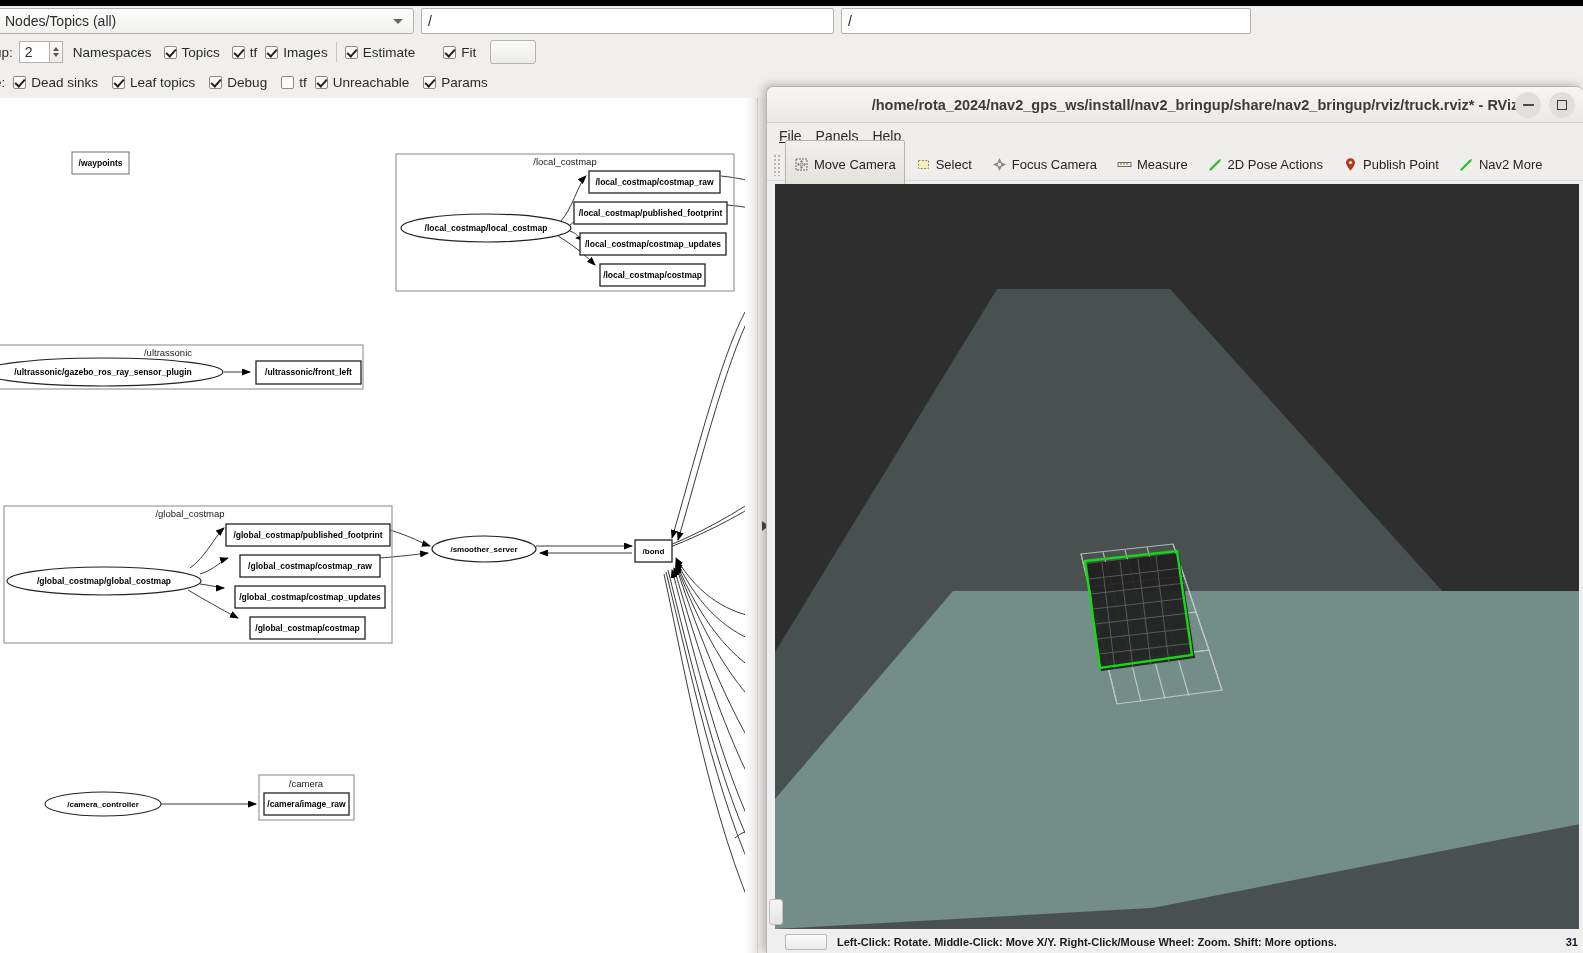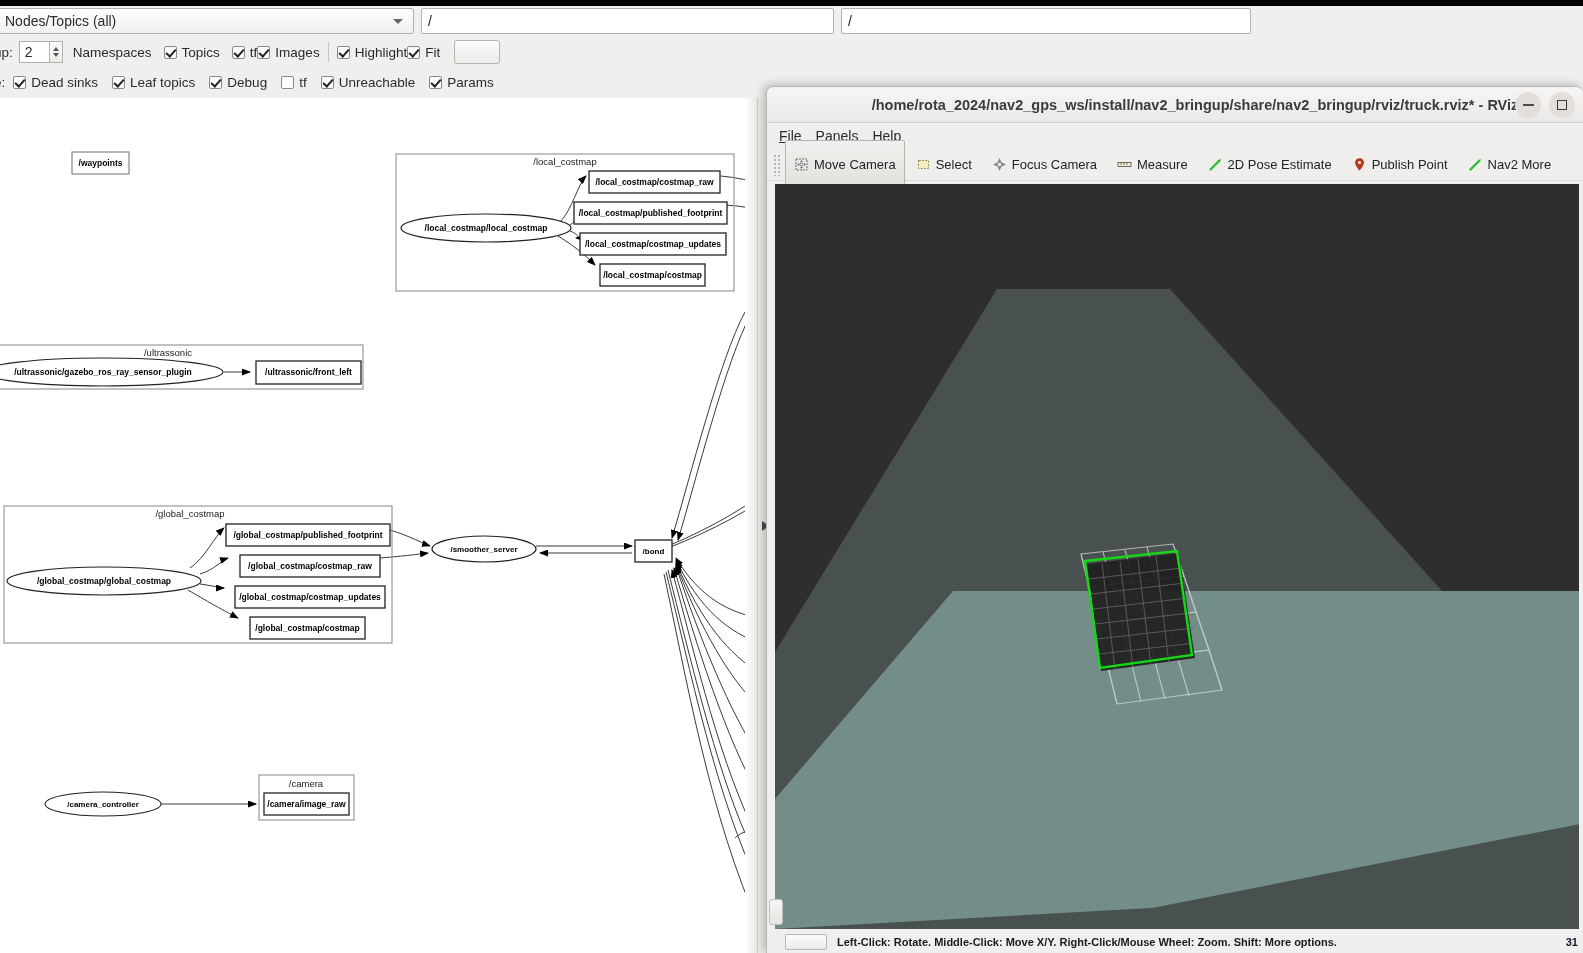--- a/index.html
+++ b/index.html
@@ -258,30 +258,30 @@
         <span class="lbl">Namespaces</span>
       </span>
       <span class="chk" style="margin-left:12px;">
         <span class="box on"></span>
         <span class="lbl">Topics</span>
       </span>
       <span class="chk" style="margin-left:12px;">
         <span class="box on"></span>
         <span class="lbl">tf</span>
       </span>
-      <span class="chk" style="margin-left:0;">
+      <span class="chk" style="margin-left:8px;">
         <span class="box on"></span>
         <span class="lbl">Images</span>
       </span>
       <span class="vsep"></span>
       <span class="chk">
         <span class="box on"></span>
-        <span class="lbl">Highlight</span>
-      </span>
-      <span class="chk" style="margin-left:0;">
+        <span class="lbl">Estimate</span>
+      </span>
+      <span class="chk" style="margin-left:28px;">
         <span class="box on"></span>
         <span class="lbl">Fit</span>
       </span>
       <span class="blankbtn" style="margin-left:14px;"></span>
     </div>
 
     <div class="toolbar-row" id="row3">
       <span class="lbl" style="margin-left:-6px;">e:</span>
       <span class="chk" style="margin-left:8px;">
         <span class="box on"></span>
@@ -292,21 +292,21 @@
         <span class="lbl">Leaf topics</span>
       </span>
       <span class="chk" style="margin-left:14px;">
         <span class="box on"></span>
         <span class="lbl">Debug</span>
       </span>
       <span class="chk" style="margin-left:14px;">
         <span class="box"></span>
         <span class="lbl">tf</span>
       </span>
-      <span class="chk" style="margin-left:14px;">
+      <span class="chk" style="margin-left:8px;">
         <span class="box on"></span>
         <span class="lbl">Unreachable</span>
       </span>
       <span class="chk" style="margin-left:14px;">
         <span class="box on"></span>
         <span class="lbl">Params</span>
       </span>
     </div>
 
     <div id="graph">
@@ -498,21 +498,21 @@
         <span>Measure</span>
       </span>
 
       <span class="tool">
         <span class="tico">
           <svg width="15" height="15" viewBox="0 0 15 15">
             <path d="M2.5 12.5 L11 4" stroke="#2fbf2f" stroke-width="2.4" stroke-linecap="round"></path>
             <path d="M13 2 L9.6 3.2 L11.8 5.4 Z" fill="#2fbf2f"></path>
           </svg>
         </span>
-        <span>2D Pose Estimate</span>
+        <span>2D Pose Actions</span>
       </span>
 
       <span class="tool">
         <span class="tico">
           <svg width="15" height="15" viewBox="0 0 15 15">
             <path d="M7.5 1.2 C4.9 1.2 3 3.1 3 5.6 C3 8.6 7.5 13.8 7.5 13.8 C7.5 13.8 12 8.6 12 5.6 C12 3.1 10.1 1.2 7.5 1.2 Z" fill="#b4391c"></path>
             <circle cx="7.5" cy="5.5" r="1.6" fill="#f4e6e0"></circle>
           </svg>
         </span>
         <span>Publish Point</span>

